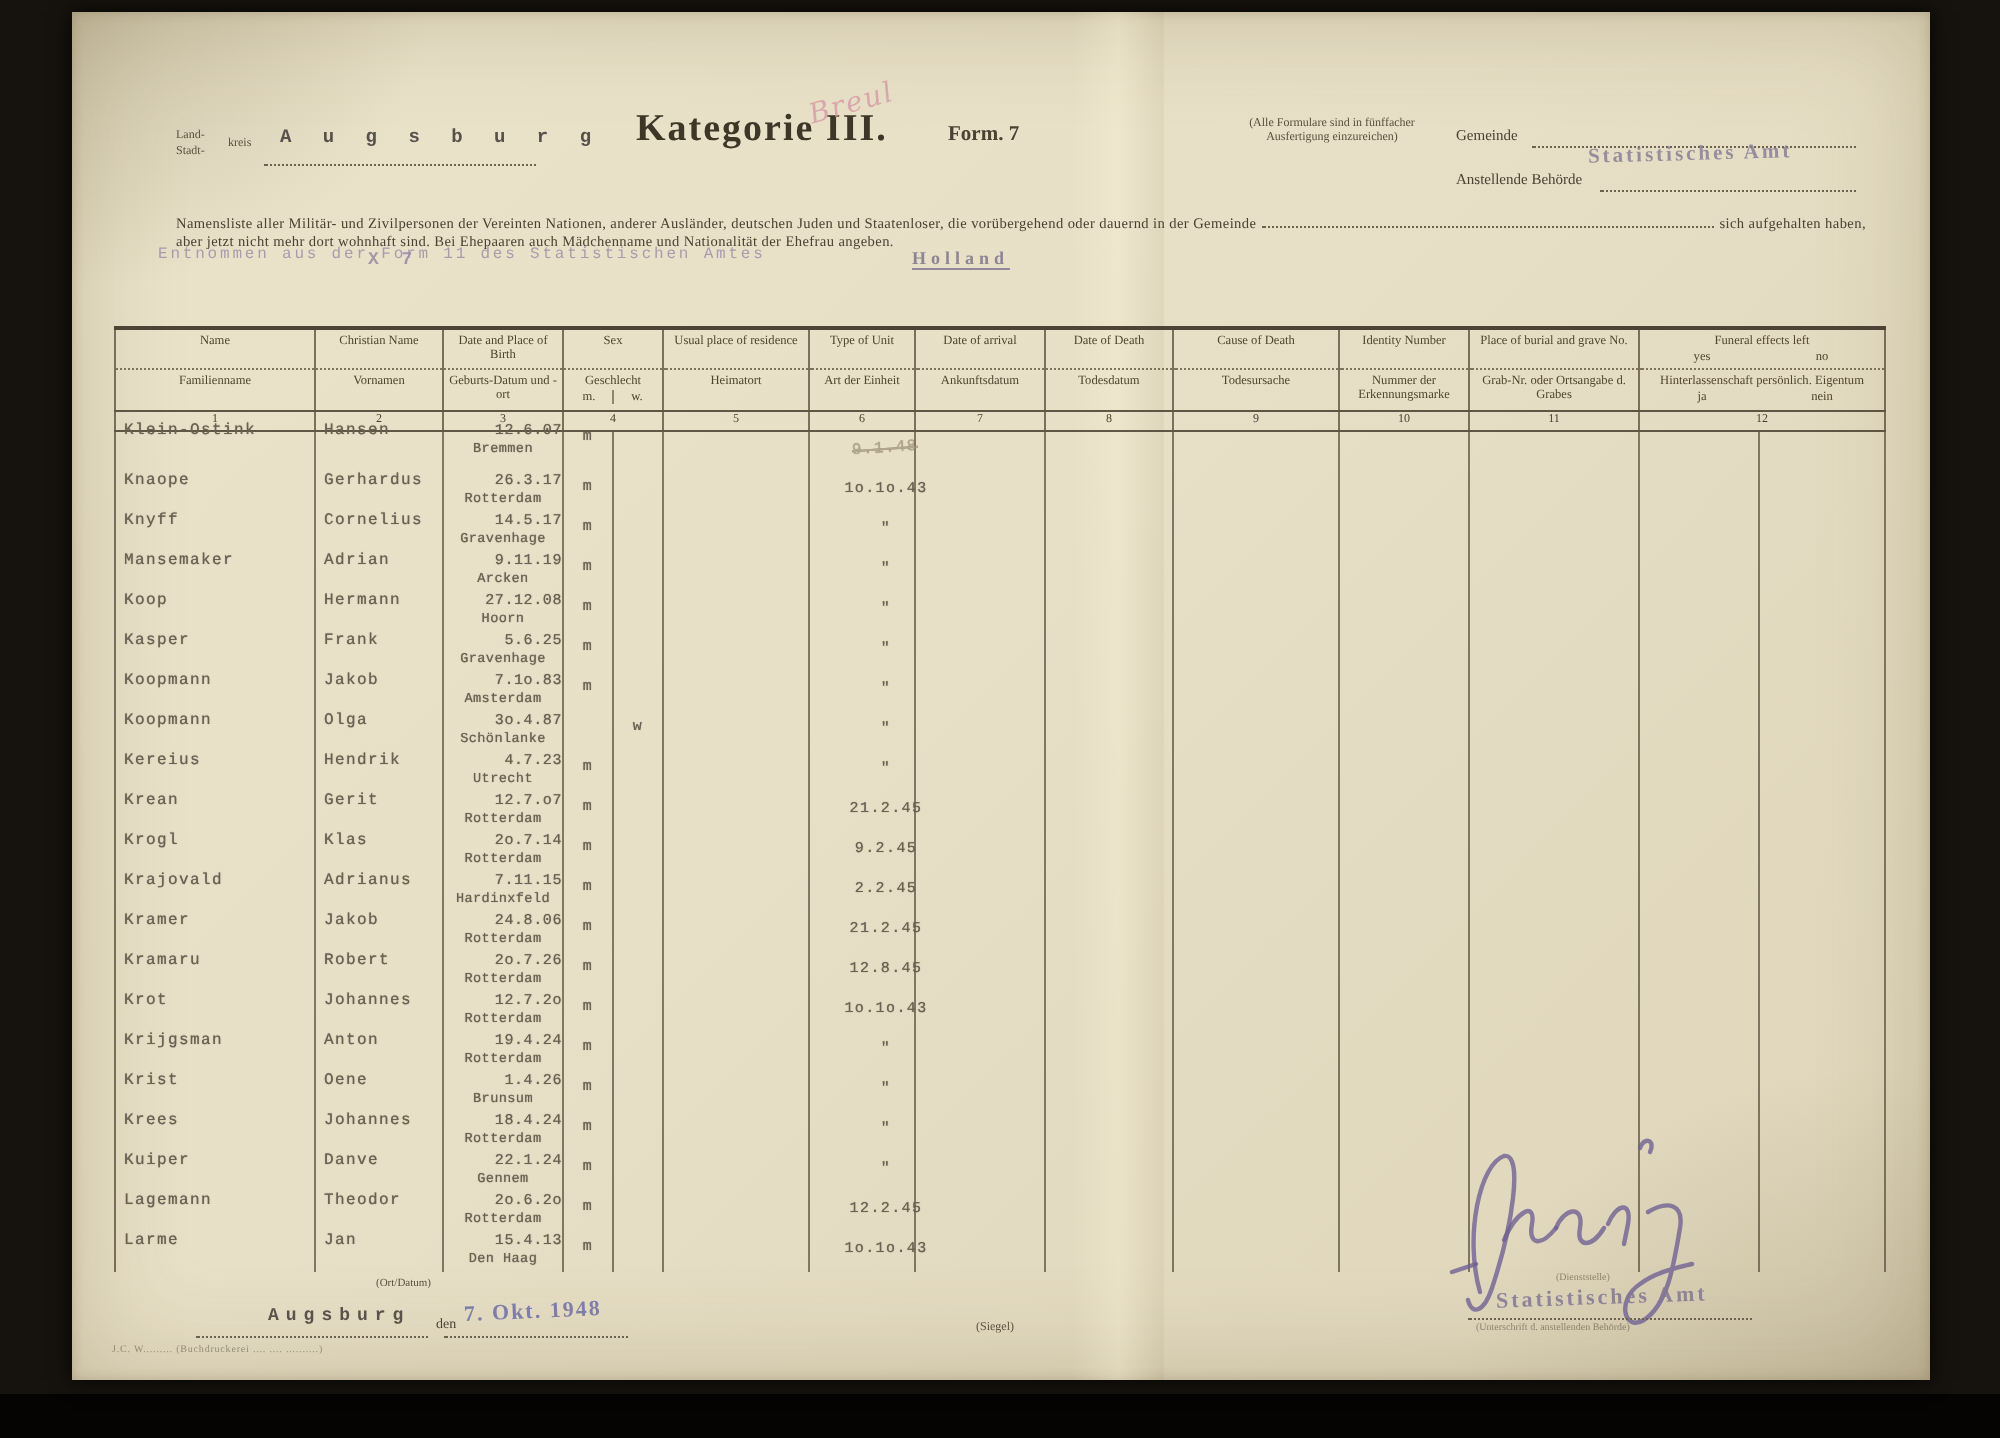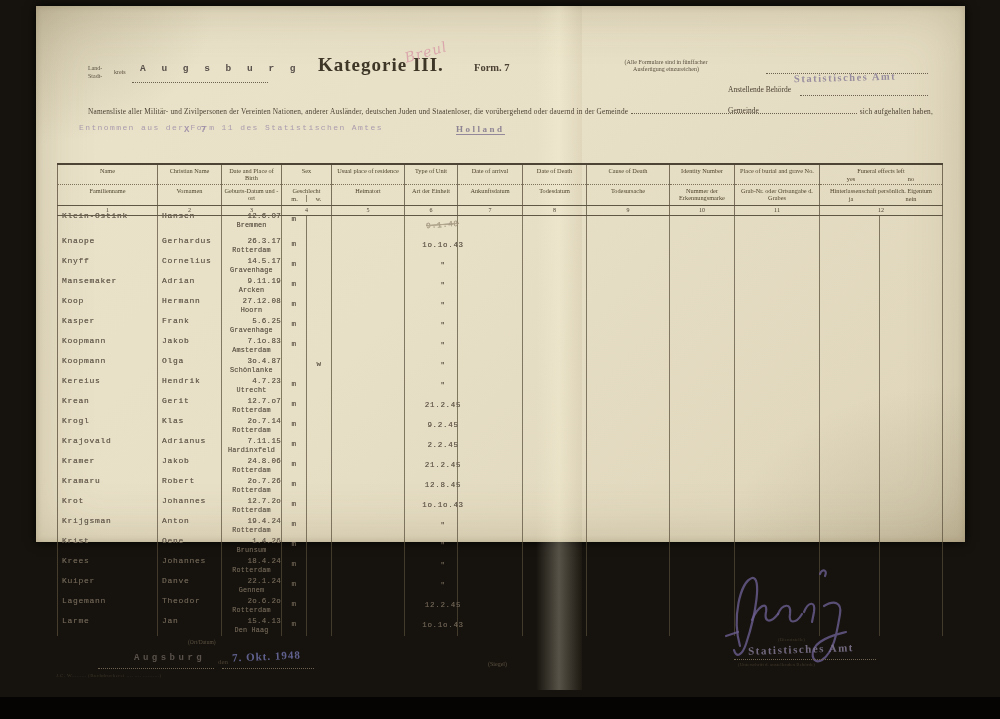--- a/index.html
+++ b/index.html
@@ -1,19 +1,19 @@
 <!DOCTYPE html>
 <html><head>
 <meta charset="utf-8">
 <style>
   html,body{margin:0;padding:0;background:#0e0c09;}
   .stage{position:relative;width:1000px;height:719px;background:#16130e;overflow:hidden;
          font-family:"Liberation Serif","DejaVu Serif",serif;}
   .band{position:absolute;left:0;bottom:0;width:100%;height:22px;background:#050403;}
-  .paper{position:absolute;left:36px;top:6px;width:929px;height:536px;
+  .paper{position:absolute;left:36px;top:6px;width:929px;height:684px;
          background:linear-gradient(135deg,#eae3ca 0%,#e7dfc6 45%,#ded5ba 100%);
          box-shadow:inset 0 0 55px rgba(110,92,55,.28), inset 0 0 6px rgba(90,75,45,.25), 0 0 10px rgba(0,0,0,.85);}
   .stain{position:absolute;pointer-events:none;}
   .t{position:absolute;white-space:nowrap;}
   .printed{color:#4c4133;}
   .tiny{font-size:6px;line-height:7px;color:#5b5040;}
   .dotline{border-bottom:1px dotted #6d6250;position:absolute;height:1px;}
   .tw{font-family:"Liberation Mono","DejaVu Sans Mono",monospace;color:#675c4e;}
   .purple{color:#9c8aa7;}
   .stamp{font-weight:bold;color:#8b8098;opacity:.85;letter-spacing:1.5px;}
@@ -70,32 +70,33 @@
 
     <div class="t pink" style="left:368px;top:38px;font-size:14px;transform:rotate(-16deg);letter-spacing:1px;">Breul</div>
 
     <div class="t printed" style="left:438px;top:56px;font-size:10.5px;font-weight:bold;">Form. 7</div>
 
     <div class="t tiny printed" style="left:550px;top:53px;width:160px;text-align:center;white-space:normal;">
       <span>(Alle Formulare sind in fünffacher</span><br>
       <span>Ausfertigung einzureichen)</span>
     </div>
 
-    <div class="t printed" style="left:692px;top:57px;font-size:7.5px;margin-top:43px;">Gemeinde</div>
+    <div class="t printed" style="left:692px;top:57px;font-size:7.5px;">Gemeinde</div>
     <div class="dotline" style="left:730px;top:66px;width:162px;"></div>
 
     <div class="t printed" style="left:692px;top:79px;font-size:7.5px;">Anstellende Behörde</div>
     <div class="dotline" style="left:764px;top:88px;width:128px;"></div>
     <div class="t stamp" style="left:758px;top:66px;font-size:10.5px;transform:rotate(-1.5deg);">Statistisches Amt</div>
 
     <div class="t printed" style="left:52px;top:101px;width:845px;font-size:7.3px;line-height:9.2px;letter-spacing:.2px;display:flex;">
       <span>Namensliste aller Militär- und Zivilpersonen der Vereinten Nationen, anderer Ausländer, deutschen Juden und Staatenloser, die vorübergehend oder dauernd in der Gemeinde</span>
       <span style="flex:1;border-bottom:1px dotted #6d6250;margin:0 3px 2px;"></span>
       <span>sich aufgehalten haben,</span>
     </div>
+    <div class="t printed" style="left:52px;top:110px;width:845px;font-size:7.3px;line-height:9.2px;letter-spacing:.2px;white-space:normal;">aber jetzt nicht mehr dort wohnhaft sind. Bei Ehepaaren auch Mädchenname und Nationalität der Ehefrau angeben.</div>
 
     <div class="t tw purple" style="left:148px;top:119px;font-size:9px;font-weight:bold;letter-spacing:3px;opacity:.85;">X 7</div>
     <div class="t tw purple" style="left:10px;top:117px;font-size:8px;letter-spacing:1.4px;opacity:.8;padding-left:33px;">Entnommen aus der Form 11 des Statistischen Amtes</div>
 
     <div class="t stamp" style="left:420px;top:118px;font-size:9px;letter-spacing:2.5px;border-bottom:1px solid #857a94;color:#7e758c;">Holland</div>
 
     <div class="tbl">
       <div class="grid hdr" id="thead">
           <div class="hcell">
             <div class="hen">Name</div>

